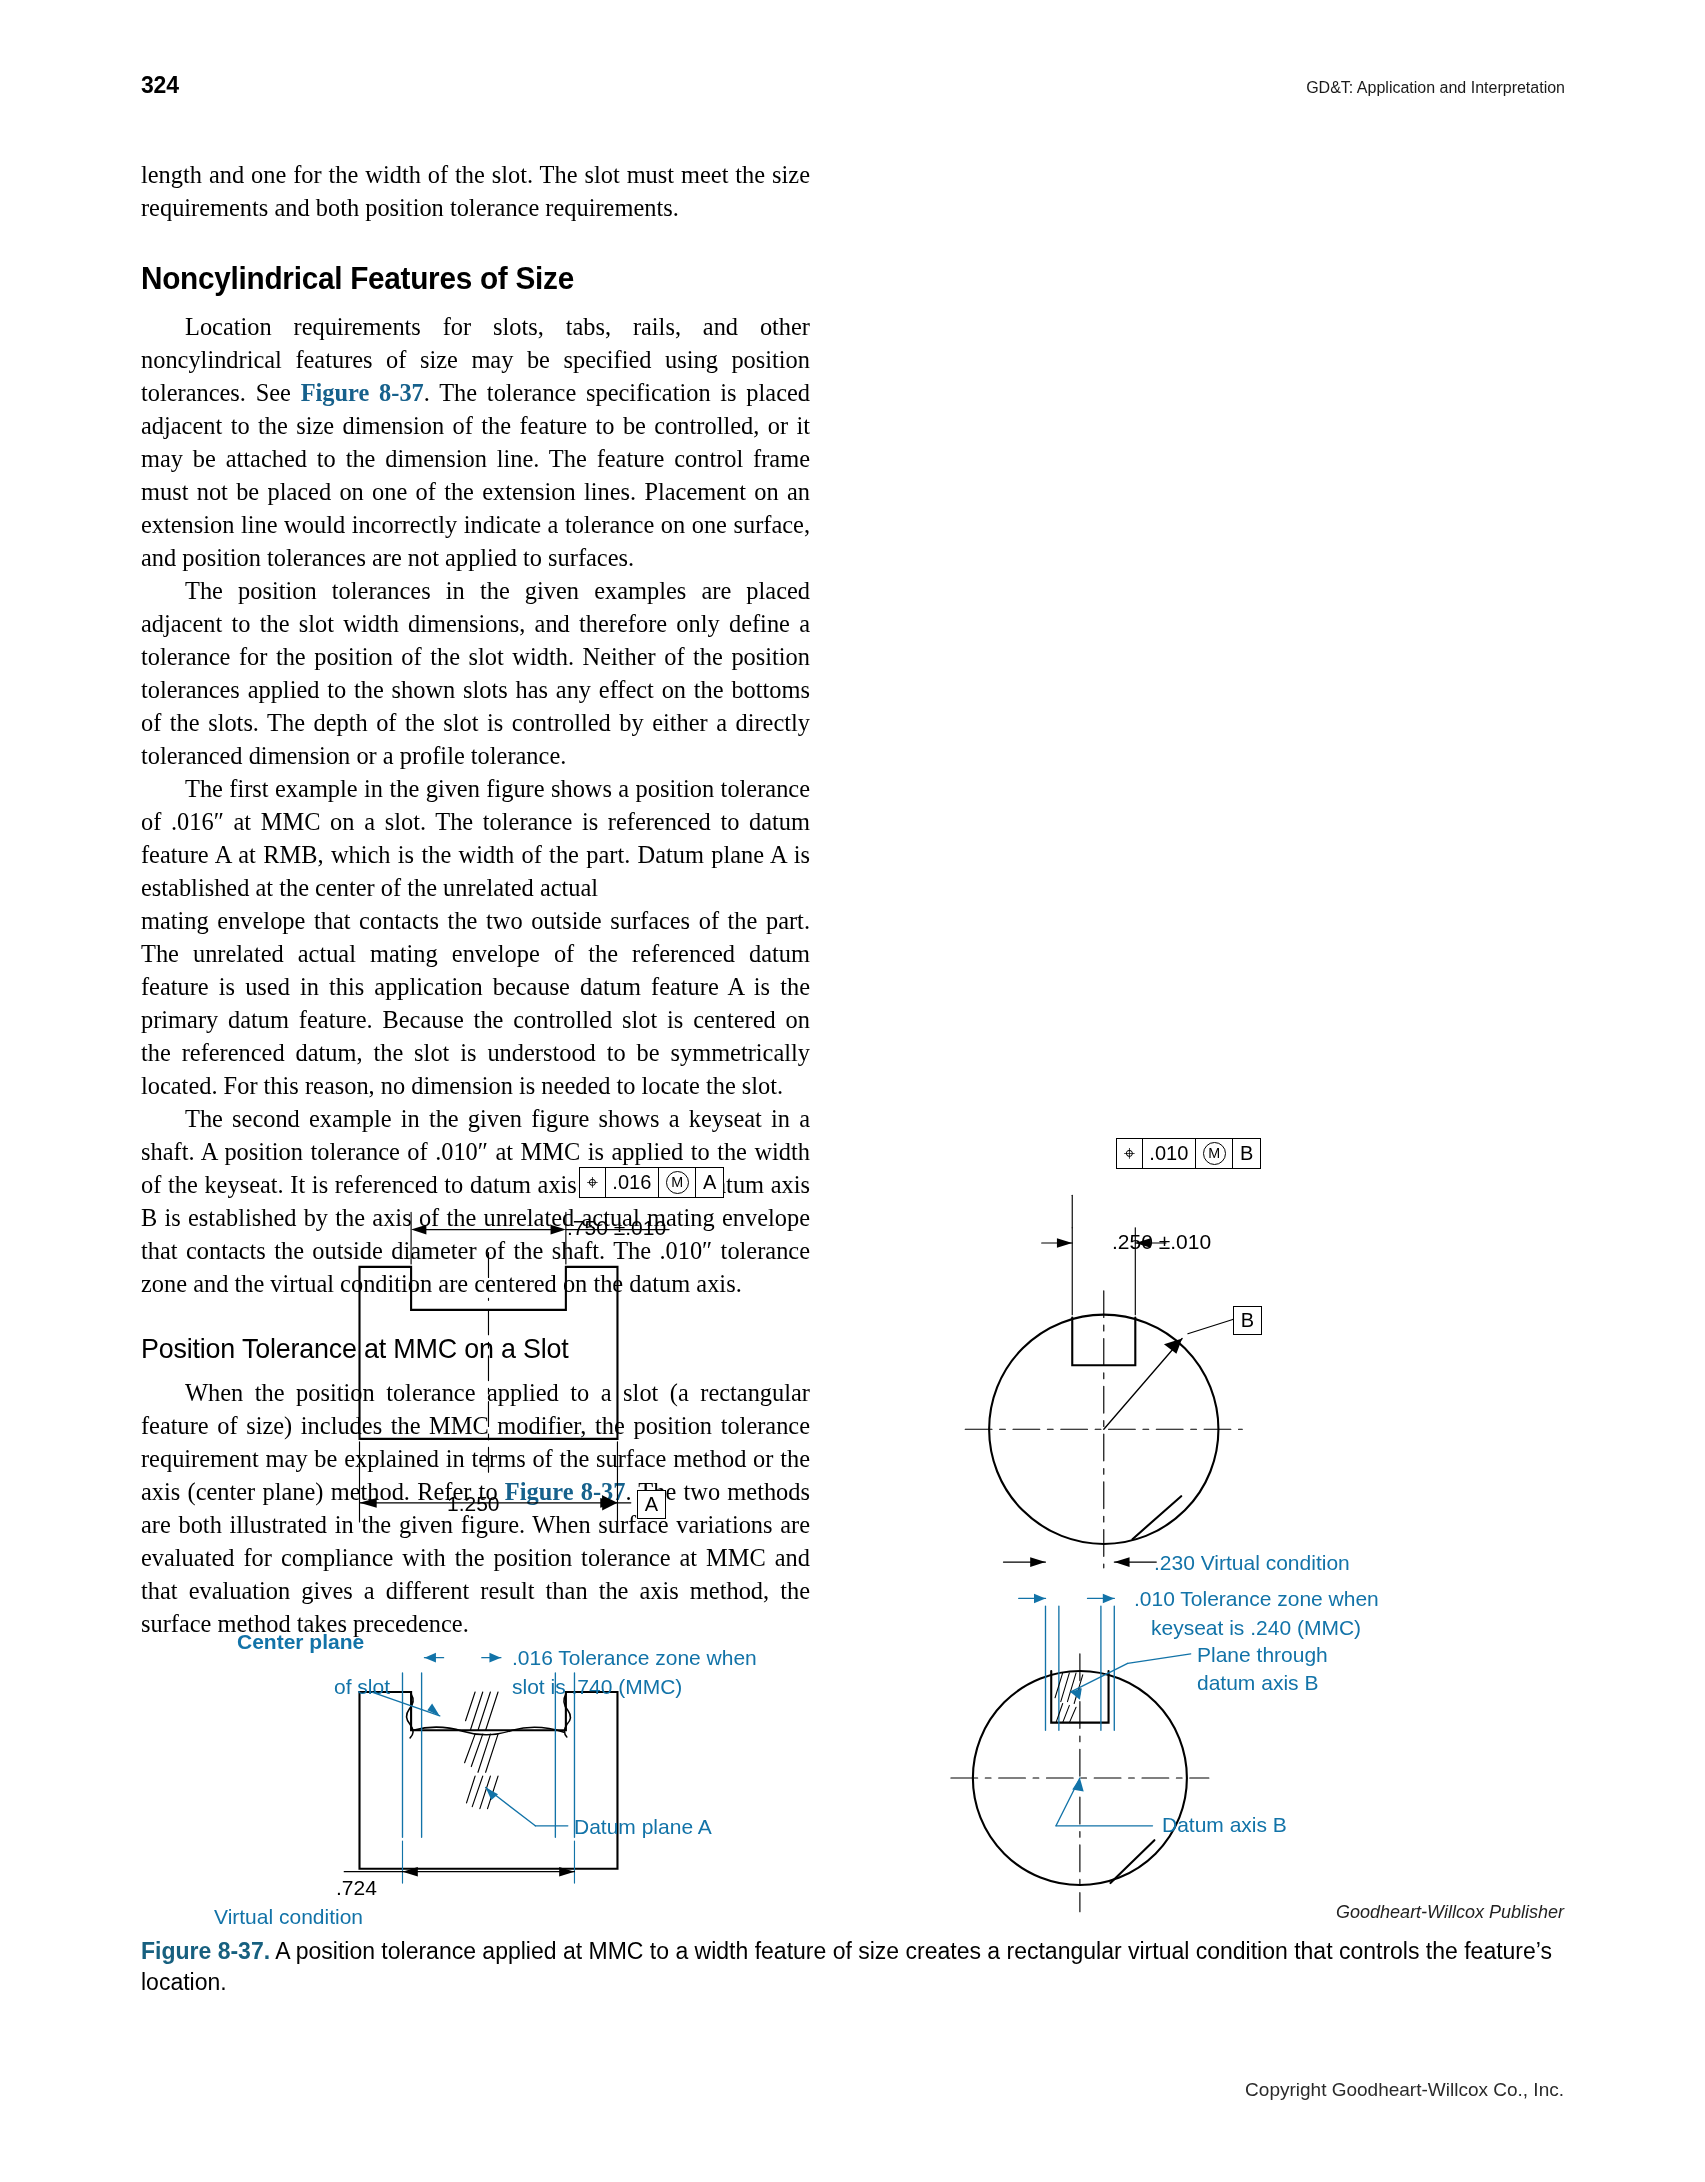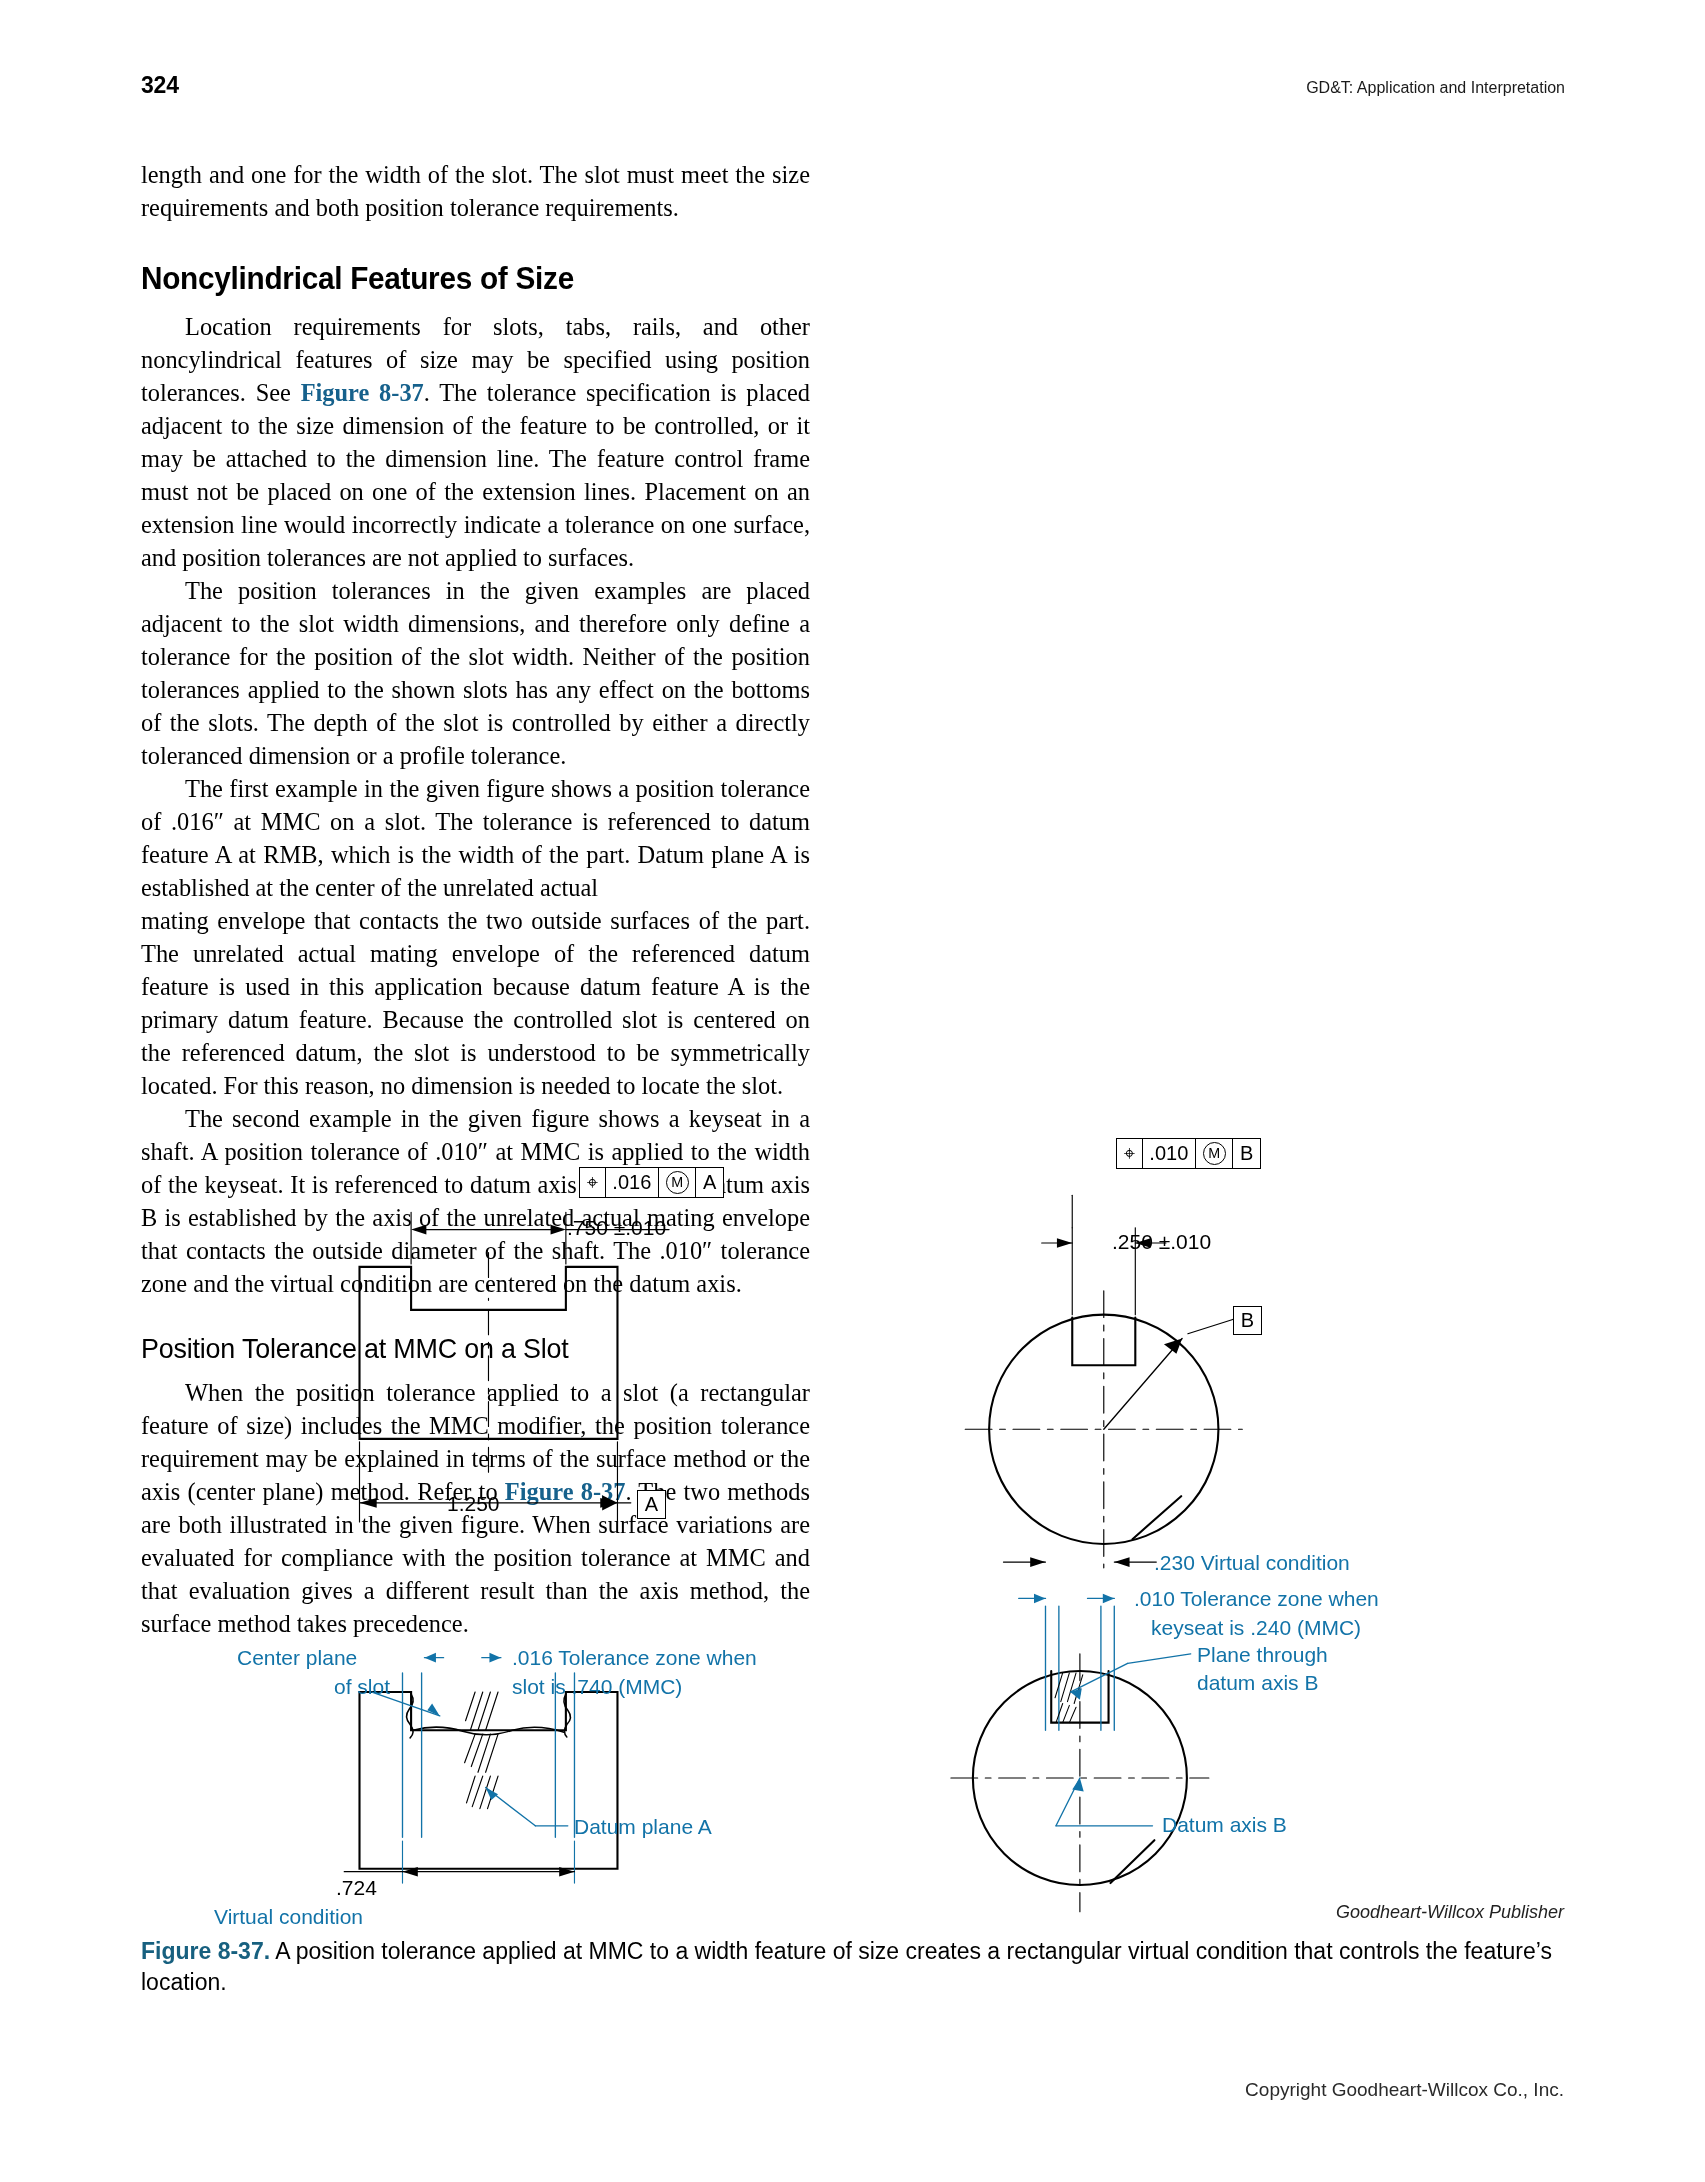--- a/index.html
+++ b/index.html
@@ -320,21 +320,21 @@
       <div>⌖</div>
       <div>.010</div>
       <div>
           <span class="mcirc">M</span>
         </div>
       <div>B</div>
     </div>
     <div class="dtxt" style="left:1112px; top:73px;">.250 ±.010</div>
     <div class="datbox" style="left:1233px; top:149px;">B</div>
 
-    <div class="btxt" style="left:237px; top:489px;">Center plane</div>
+    <div class="btxt" style="left:237px; top:473px;font-weight:bold;">Center plane</div>
     <div class="btxt" style="left:294px; top:518px;margin-left:40px;">of slot</div>
     <div class="btxt" style="left:512px; top:489px;">.016 Tolerance zone when</div>
     <div class="btxt" style="left:512px; top:518px;">slot is .740 (MMC)</div>
     <div class="btxt" style="left:574px; top:658px;">Datum plane A</div>
     <div class="dtxt" style="left:336px; top:719px;">.724</div>
     <div class="btxt" style="left:214px; top:748px;">Virtual condition</div>
 
     <div class="btxt" style="left:1134px; top:394px;margin-left:20px;">.230 Virtual condition</div>
     <div class="btxt" style="left:1134px; top:430px;">.010 Tolerance zone when</div>
     <div class="btxt" style="left:1151px; top:459px;">keyseat is .240 (MMC)</div>

